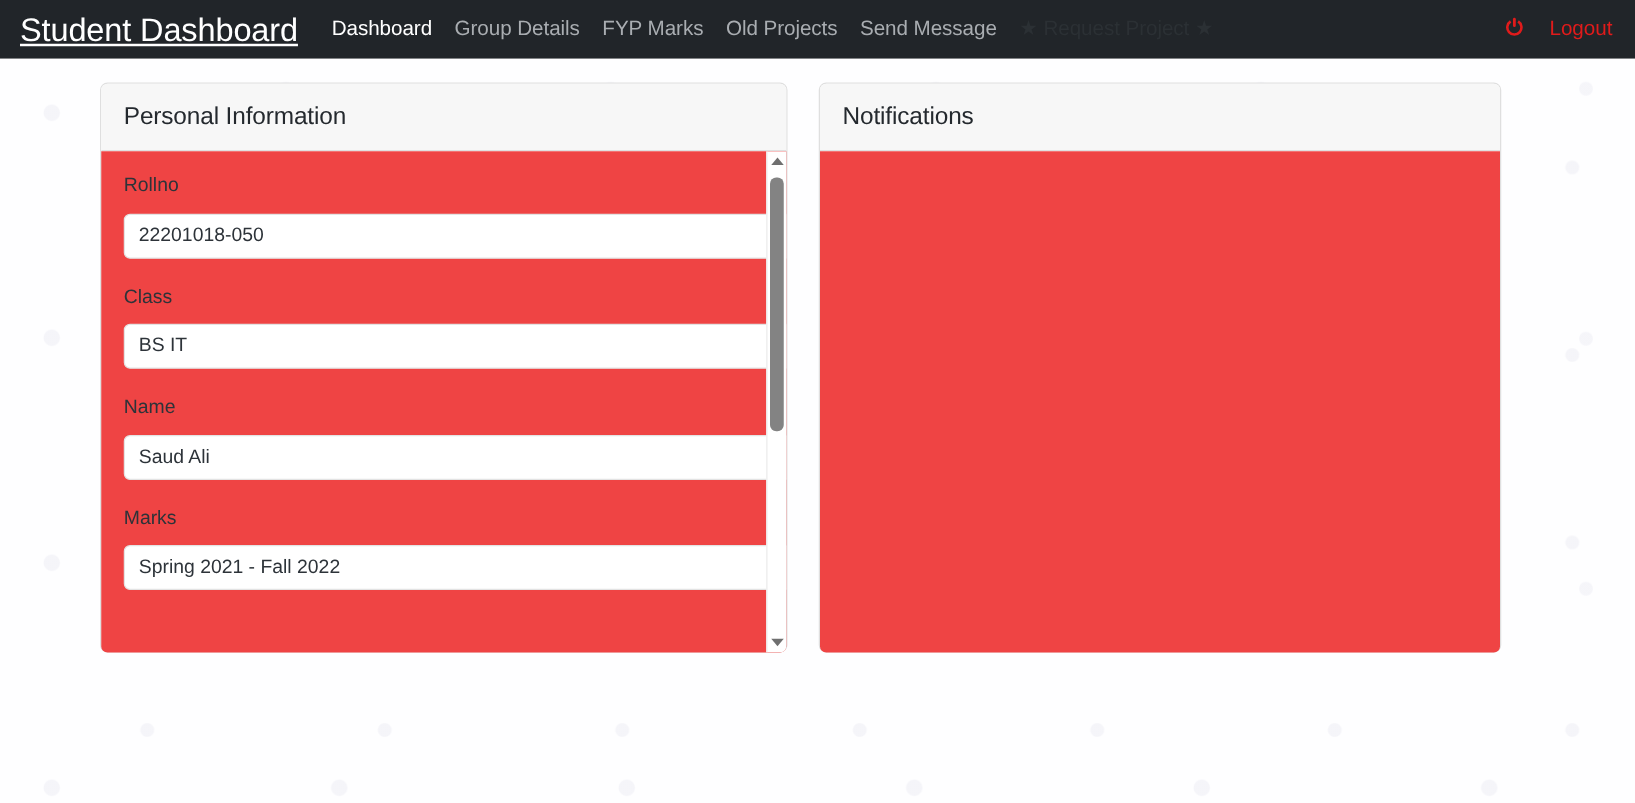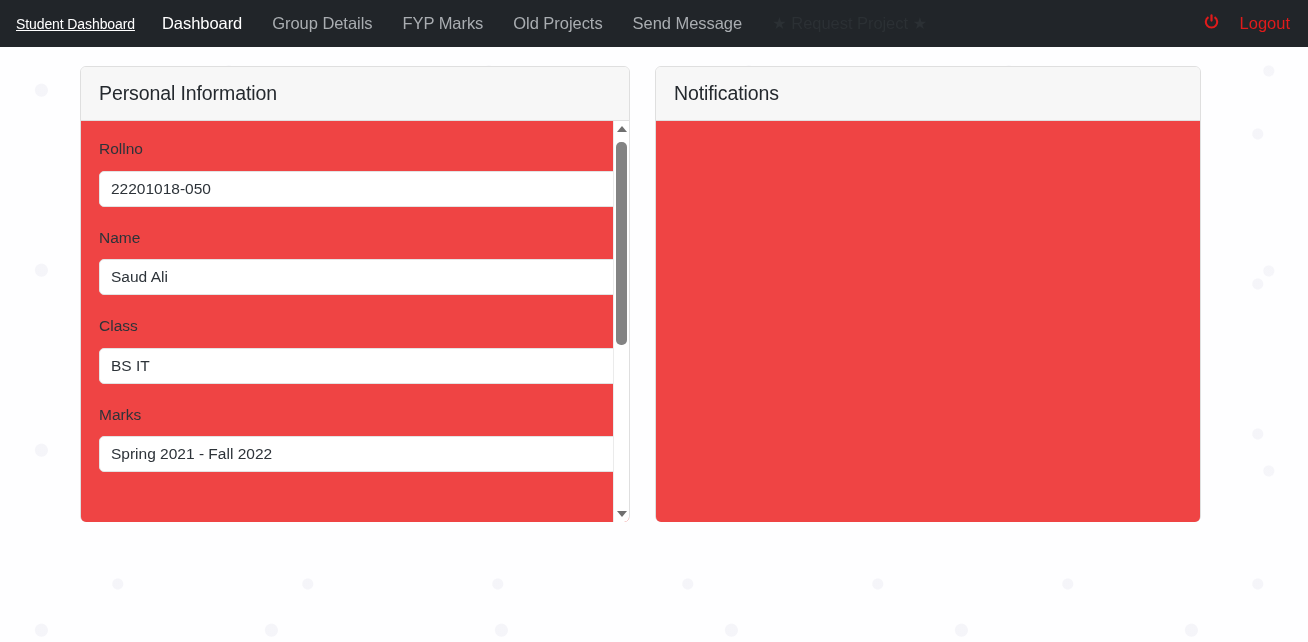--- a/index.html
+++ b/index.html
@@ -17,31 +17,31 @@
     position: absolute;
     top: 0; left: 0;
     width: 1308px; height: 47px;
     background: #212529;
     display: flex;
     align-items: center;
     padding: 0 14px 0 16px;
   }
   .brand {
     color: #ffffff;
-    font-size: 14px;
+    font-size: 26px;
     font-weight: 400;
     letter-spacing: -0.1px;
     white-space: nowrap;
     margin-right: 18px;
     line-height: 1;
   }
   .nav-links {
     display: flex;
     align-items: center;
-    gap: 12px;
+    gap: 0px;
     flex: 1 1 auto;
   }
   .nav-link {
     font-size: 16.5px;
     color: #a9adb1;
     text-decoration: none;
     white-space: nowrap;
     padding: 0 9px;
     line-height: 1;
     letter-spacing: -0.05px;
@@ -213,27 +213,27 @@
 
   <div class="card-body">
     <div class="form-area">
 
       <div class="field">
         <label class="field-label">Rollno</label>
         <input class="field-input" type="text" readonly="" value="22201018-050" style="">
       </div>
 
       <div class="field">
+        <label class="field-label">Class</label>
+        <input class="field-input" type="text" readonly="" value="BS IT" style="">
+      </div>
+
+      <div class="field">
         <label class="field-label">Name</label>
         <input class="field-input" type="text" readonly="" value="Saud Ali" style="">
-      </div>
-
-      <div class="field">
-        <label class="field-label">Class</label>
-        <input class="field-input" type="text" readonly="" value="BS IT" style="">
       </div>
 
       <div class="field">
         <label class="field-label">Marks</label>
         <input class="field-input" type="text" readonly="" value="Spring 2021 - Fall 2022" style="">
       </div>
 
 
     </div>
 

